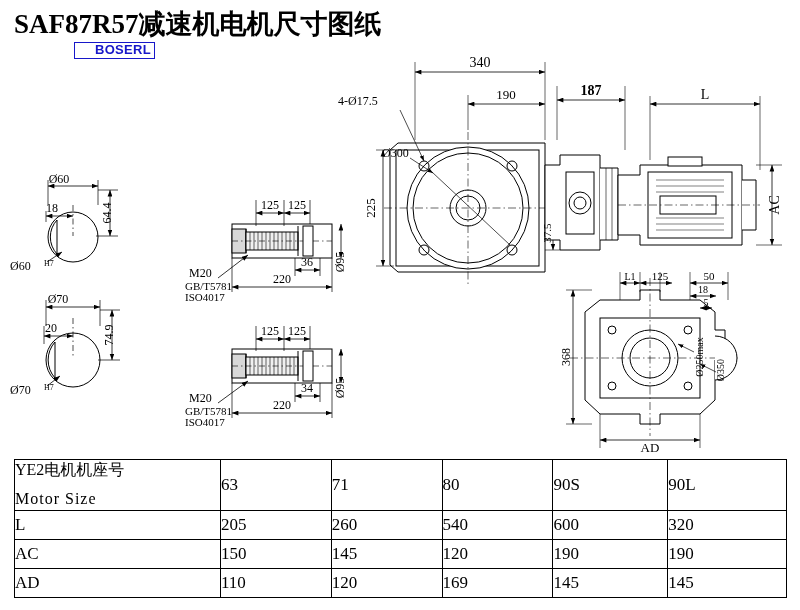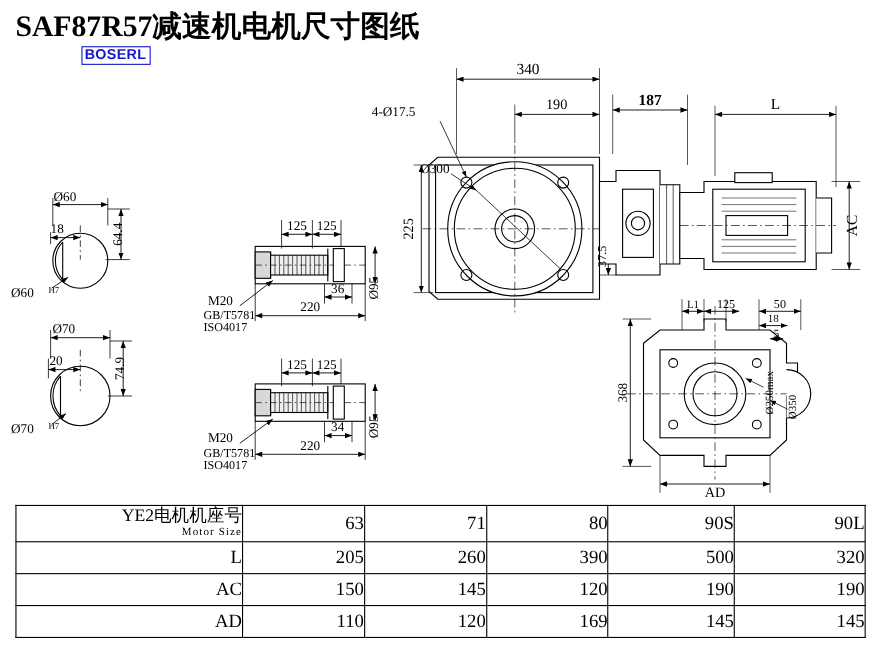--- a/index.html
+++ b/index.html
@@ -32,57 +32,57 @@
   }
   .logo {
     position: absolute;
     left: 74px;
     top: 42px;
     border: 1.5px solid #1717c9;
     color: #1717c9;
     font-family: "Liberation Sans", sans-serif;
     font-weight: bold;
     font-size: 13px;
-    padding: 0px 3px 1px 2px;
+    padding: 0px 3px 1px 20px;
     line-height: 14px;
     letter-spacing: 0.3px;
   }
   svg.draw {
     position: absolute;
     left: 0; top: 0;
     width: 800px; height: 610px;
   }
   
   .spec-table {
     position: absolute;
     left: 14px;
     top: 459px;
     width: 773px;
     border-collapse: collapse;
     font-family: "Liberation Serif", serif;
     font-size: 17px;
-    text-align: right;
+    text-align: left;
   }
   .spec-table td {
     border: 1px solid #000;
     height: 28px;
     padding: 0;
     white-space: nowrap;
   }
   .spec-table .hdr-label {
     width: 205px;
     line-height: 1.05;
     font-size: 16px;
     padding: 2px 0;
   }
   .spec-table .rowlabel {
     width: 205px;
   }
   .hdr-cn { display: block; font-size: 16px; }
-  .hdr-en { display: block; font-size: 10px; letter-spacing: 1px; }
+  .hdr-en { display: block; font-size: 16px; letter-spacing: 1px; margin-top: 12px; }
 </style>
 </head>
 <body>
 
 <div id="root">
 
   <div class="title">SAF87R57减速机电机尺寸图纸</div>
   <div class="logo">BOSERL</div>
 
   <svg class="draw" viewBox="0 0 800 610">
@@ -347,22 +347,22 @@
         <td>63</td>
         <td>71</td>
         <td>80</td>
         <td>90S</td>
         <td>90L</td>
       </tr>
       <tr>
         <td class="rowlabel">L</td>
         <td>205</td>
         <td>260</td>
-        <td>390</td>
-        <td>500</td>
+        <td>540</td>
+        <td>600</td>
         <td>320</td>
       </tr>
       <tr>
         <td class="rowlabel">AC</td>
         <td>150</td>
         <td>145</td>
         <td>120</td>
         <td>190</td>
         <td>190</td>
       </tr>

